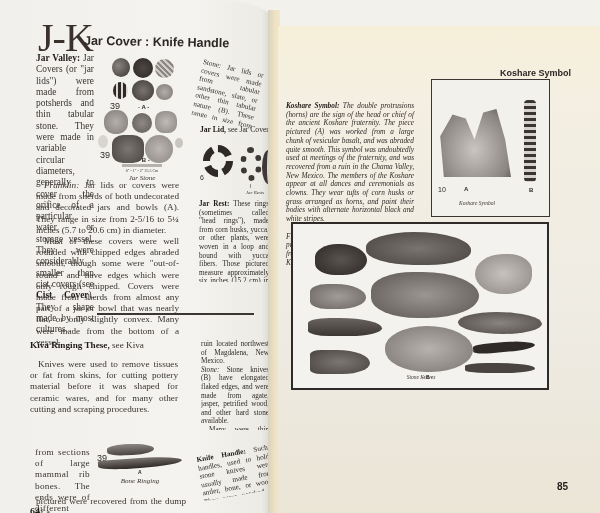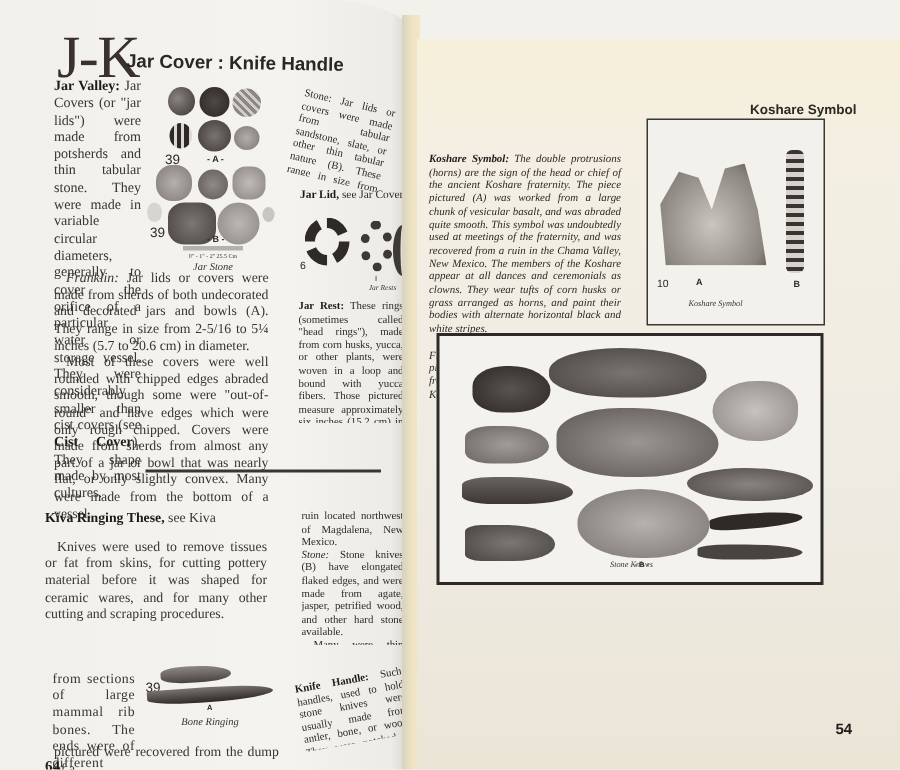--- a/index.html
+++ b/index.html
@@ -155,14 +155,14 @@
     <div class="knife" style="left:15px;top:94px;width:74px;height:18px;border-radius:40% 80% 60% 40%;background:linear-gradient(180deg,#6a6460,#3d3734);"></div>
     <div class="knife" style="left:165px;top:88px;width:84px;height:22px;border-radius:60% 70% 60% 70%;background:radial-gradient(ellipse,#8a8480,#4f4946);"></div>
     <div class="knife" style="left:92px;top:102px;width:88px;height:46px;border-radius:50% 55% 50% 50%;background:radial-gradient(ellipse,#b7b2ad,#7b7571);"></div>
     <div class="knife" style="left:17px;top:126px;width:60px;height:24px;border-radius:20% 60% 50% 20%;background:radial-gradient(ellipse,#7d7773,#4a4441);"></div>
     <div class="knife" style="left:180px;top:118px;width:62px;height:10px;border-radius:40% 80% 60% 40%;background:#2f2a28;transform:rotate(-5deg);"></div>
     <div class="knife" style="left:172px;top:139px;width:70px;height:10px;border-radius:40% 70% 60% 40%;background:#4a4441;"></div>
     <div class="num" style="left:130px;top:150px;font-size:5px;font-weight:bold;">- B -</div>
   </div>
   <div class="cap" style="left:113px;top:348px;width:60px;font-size:5.5px;">Stone Knives</div>
 
-  <div class="page-num" style="left:279px;top:455px;">54</div>
+  <div class="page-num" style="left:279px;top:455px;">85</div>
 </div>
 
 </body></html>

